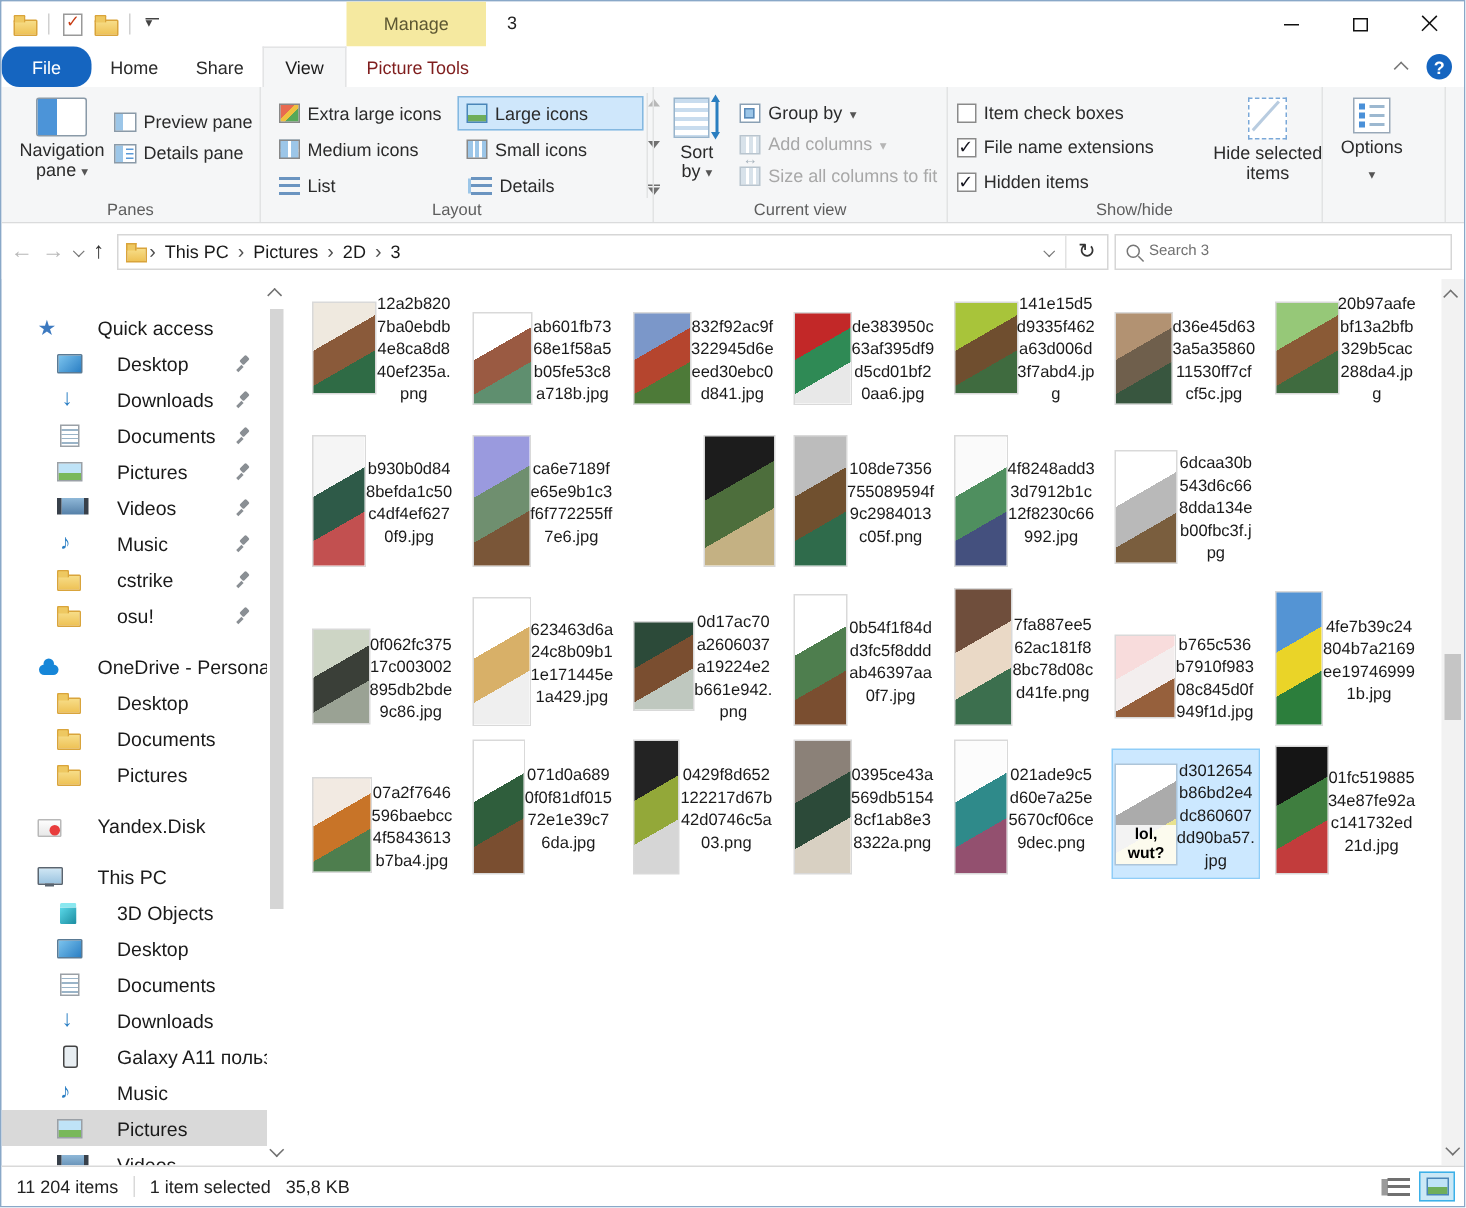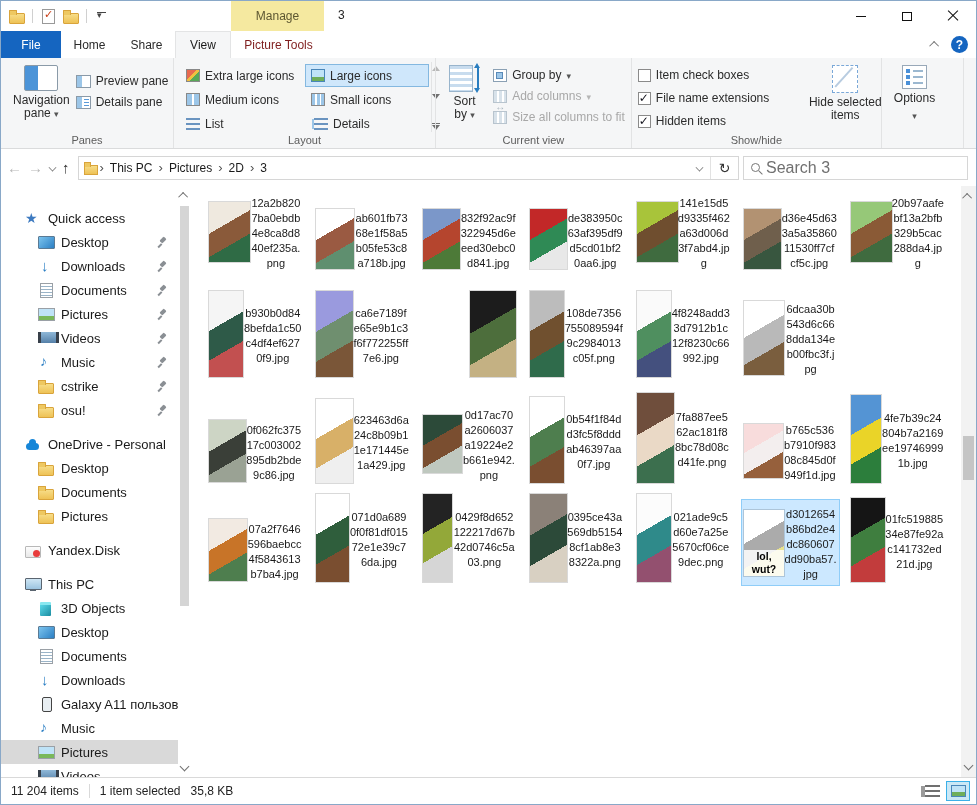--- a/index.html
+++ b/index.html
@@ -18,21 +18,21 @@
   .glyph-min { width: 10px; height: 1px; background: #111; display: block; }
   .glyph-max { width: 10px; height: 9px; border: 1px solid #111; display: block; }
   .glyph-close { width: 12px; height: 12px; position: relative; display: block; }
   .glyph-close::before, .glyph-close::after { content: ''; position: absolute; left: -1px; top: 5px; width: 14px; height: 1.2px; background: #111; }
   .glyph-close::before { transform: rotate(45deg); }
   .glyph-close::after { transform: rotate(-45deg); }
 
   
   .ribbon-tabs { height: 27px; display: flex; align-items: stretch; background: #fff; position: relative; flex: 0 0 27px; }
   .rtab { display: flex; align-items: center; justify-content: center; font-size: 12px; color: #2b2b2b; }
-  .rtab.file { background: #1565c0; color: #fff; width: 60px; }
+  .rtab.file { background: #1565c0; color: #fff; width: 60px; border-radius: 12px; }
   .rtab.plain { width: 57px; }
   .rtab.active { background: #f5f6f7; border: 1px solid #e3e4e5; border-bottom: none; color: #1a1a1a; width: 56px; }
   .rtab.context { width: 95px; color: #7f1d1d; }
   .tabs-right { position: absolute; right: 8px; top: 0; height: 27px; display: flex; align-items: center; gap: 12px; }
   .chev { width: 7px; height: 7px; border-left: 1.4px solid #777; border-top: 1.4px solid #777; display: inline-block; }
   .chev.up { transform: rotate(45deg) translateY(2px); }
   .chev.down { transform: rotate(225deg); }
   .help-btn { width: 17px; height: 17px; border-radius: 50%; background: #1565c0; color: #fff; font-weight: bold; font-size: 12px; display: flex; align-items: center; justify-content: center; }
 
   
@@ -93,28 +93,28 @@
   .breadcrumb-box { flex: 1; height: 24px; border: 1px solid #d6d6d6; display: flex; align-items: center; padding-left: 5px; position: relative; }
   .breadcrumb-items { display: flex; align-items: center; height: 100%; }
   .crumb { padding: 0 6px; display: flex; align-items: center; height: 100%; font-size: 12px; color: #1a1a1a; }
   .crumb-sep { color: #505050; font-size: 13px; }
   .bc-right { position: absolute; right: 0; top: 0; height: 100%; display: flex; align-items: center; }
   .bc-dd { width: 22px; display: flex; justify-content: center; }
   .refresh-box { width: 28px; height: 100%; border-left: 1px solid #e2e2e2; display: flex; align-items: center; justify-content: center; font-size: 14px; color: #333; }
   .search-box { width: 225px; height: 24px; border: 1px solid #d6d6d6; display: flex; align-items: center; gap: 6px; padding: 0 7px; }
   .mag { width: 9px; height: 9px; border: 1.4px solid #767676; border-radius: 50%; position: relative; flex: 0 0 9px; }
   .mag::after { content: ''; position: absolute; width: 5px; height: 1.4px; background: #767676; transform: rotate(45deg); left: 6px; top: 8px; }
-  .search-box input { border: none; outline: none; font-size: 16px; color: #444; width: 100%; font-family: inherit; }
+  .search-box input { border: none; outline: none; font-size: 10px; color: #444; width: 100%; font-family: inherit; }
   .search-box input::placeholder { color: #707070; opacity: 1; }
 
   
   .main { flex: 1; display: flex; overflow: hidden; position: relative; }
   .sidebar { width: 190px; flex: 0 0 190px; position: relative; overflow: hidden; padding-top: 20px; }
   .side-list { width: 177px; }
-  .side-item { height: 24px; display: flex; align-items: center; gap: 7px; padding-left: 24px; position: relative; font-size: 13px; white-space: nowrap; overflow: hidden; }
+  .side-item { height: 24px; display: flex; align-items: center; gap: 24px; padding-left: 24px; position: relative; font-size: 13px; white-space: nowrap; overflow: hidden; }
   .side-item.lvl1 { padding-left: 37px; }
   .side-item.gap { margin-top: 10px; }
   .side-item.selected { background: #d9d9d9; }
   .side-item .pin { position: absolute; right: 10px; top: 6px; }
   .side-scroll { position: absolute; right: 0; top: 0; bottom: 0; width: 13px; background: #fff; }
   .side-scroll .sarr { position: absolute; left: 3px; color: #505050; }
   .side-thumb { position: absolute; left: 2px; width: 9px; background: #d5d5d5; border-radius: 0; }
 
   .content { flex: 1; overflow: hidden; padding: 3px 0 0 16px; position: relative; background: #fff; }
   .frow { display: flex; gap: 10px; align-items: flex-end; }

